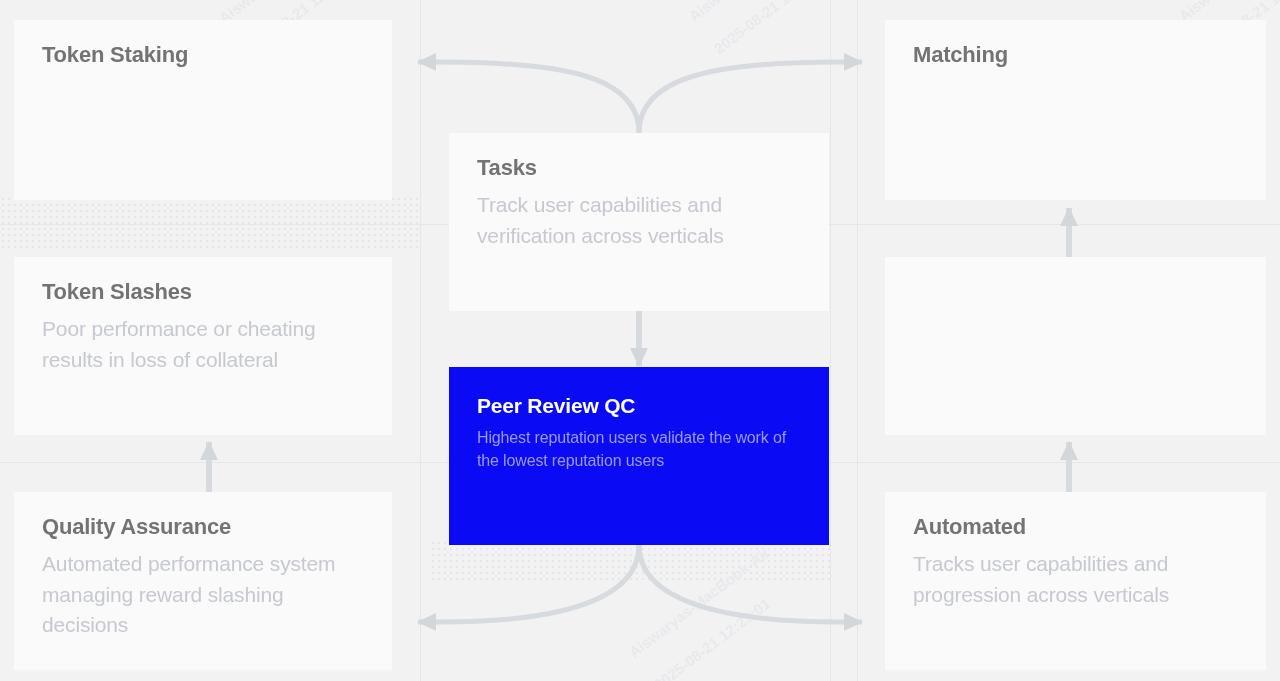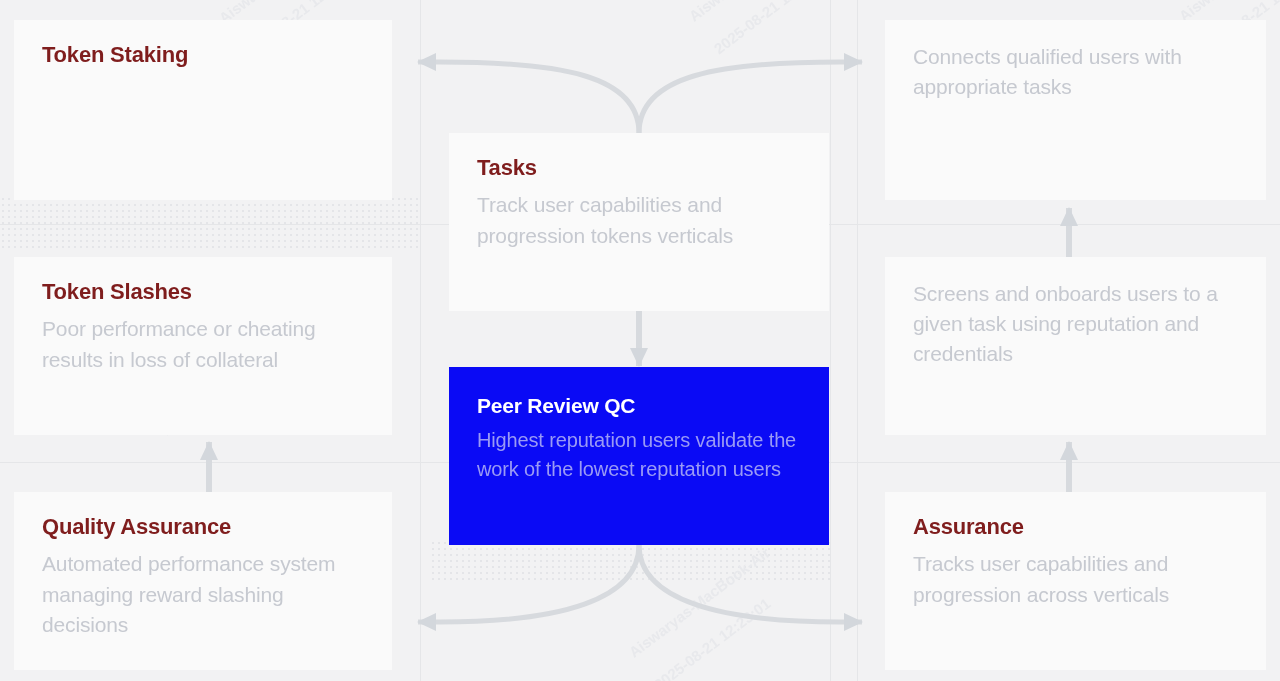--- a/index.html
+++ b/index.html
@@ -66,40 +66,40 @@
     padding: 22px 26px 26px 28px;
     overflow: hidden;
   }
   .card.accent {
     background: #0a0af5;
     padding: 26px 26px 26px 28px;
   }
   .card-title {
     font-size: 22px;
     font-weight: 700;
-    color: #7f1d1d;
+    color: #737373;
     letter-spacing: -0.2px;
     line-height: 1.2;
     margin-bottom: 9px;
   }
   .card.accent .card-title {
     color: #ffffff;
     font-size: 21px;
     margin-bottom: 8px;
   }
   .card-desc {
     font-size: 21px;
     font-weight: 500;
     color: #c6c9d0;
     line-height: 1.44;
     letter-spacing: -0.15px;
   }
   .card.accent .card-desc {
     color: #9a9af5;
-    font-size: 20px;
+    font-size: 16px;
   }
 
   
   .watermark {
     position: absolute;
     color: #e8e9ec;
     font-size: 15px;
     font-weight: 600;
     line-height: 1.35;
     transform: rotate(-37deg);
@@ -201,34 +201,33 @@
     <div class="card-desc">Poor performance or cheating results in loss of collateral</div>
   </div>
 
   <div class="card" style="left:14px;top:492px;width:378px;height:178px;">
     <div class="card-title">Quality Assurance</div>
     <div class="card-desc">Automated performance system managing reward slashing decisions</div>
   </div>
 
   <div class="card" style="left:449px;top:133px;width:380px;height:178px;">
     <div class="card-title">Tasks</div>
-    <div class="card-desc">Track user capabilities and progression tokens verticals</div>
+    <div class="card-desc">Track user capabilities and verification across verticals</div>
   </div>
 
   <div class="card accent" style="left:449px;top:367px;width:380px;height:178px;">
     <div class="card-title">Peer Review QC</div>
     <div class="card-desc">Highest reputation users validate the work of the lowest reputation users</div>
   </div>
 
   <div class="card" style="left:885px;top:20px;width:381px;height:180px;">
-    <div class="card-desc">Connects qualified users with appropriate tasks</div>
+    <div class="card-title">Matching</div>
   </div>
 
   <div class="card" style="left:885px;top:257px;width:381px;height:178px;">
-    <div class="card-desc">Screens and onboards users to a given task using reputation and credentials</div>
   </div>
 
   <div class="card" style="left:885px;top:492px;width:381px;height:178px;">
-    <div class="card-title">Assurance</div>
+    <div class="card-title">Automated</div>
     <div class="card-desc">Tracks user capabilities and progression across verticals</div>
   </div>
 
 </div>
 
 </body></html>

